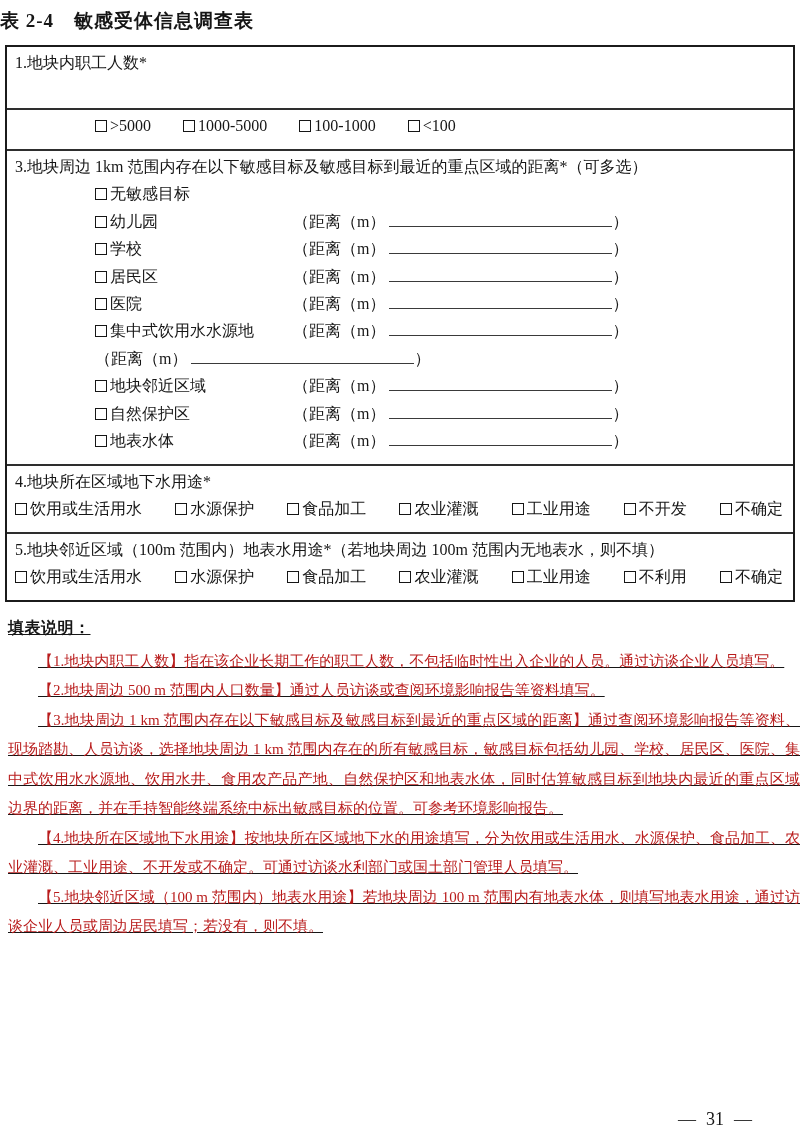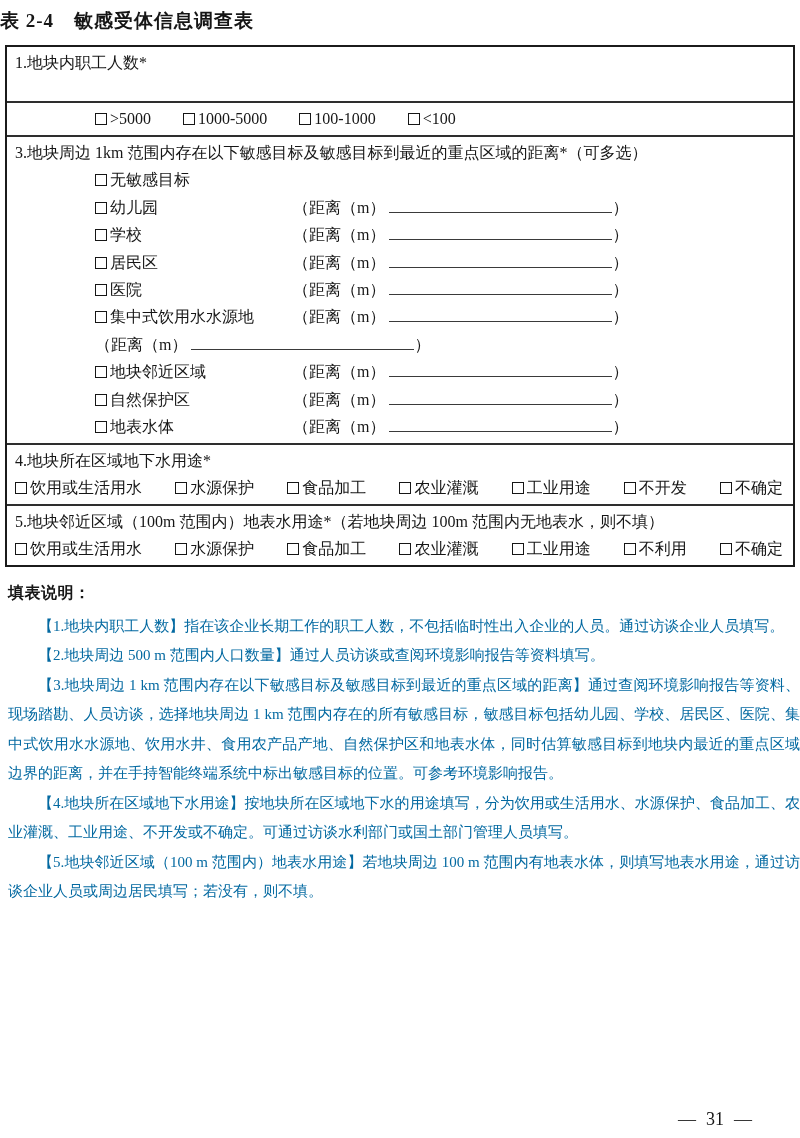--- a/index.html
+++ b/index.html
@@ -18,21 +18,21 @@
     letter-spacing: 1px;
     padding-top: 8px;
   }
   .form-table {
     margin: 11px 5px 0 5px;
     border: 2px solid #1b1b1b;
     font-size: 16px;
   }
   .trow {
     border-top: 2px solid #2e2e2e;
-    padding: 2px 8px 3px 8px;
+    padding: 2px 8px 10px 8px;
     line-height: 27px;
   }
   .trow:first-child { border-top: none; }
   .row-blank { height: 22px; }
   .cb {
     display: inline-block;
     width: 12px; height: 12px;
     border: 1.5px solid #161616;
     margin-right: 3px;
     vertical-align: -1px;
@@ -54,33 +54,33 @@
   }
   .s3-name { width: 198px; flex: none; }
   .uline {
     display: inline-block;
     width: 223px;
     height: 0.95em;
     border-bottom: 1.5px solid #3a3a3a;
     vertical-align: baseline;
     margin-left: 4px;
   }
-  .notes { margin: 16px 0 0 8px; }
+  .notes { margin: 16px 0 0 8px; text-decoration: underline; }
   .notes-heading {
     font-size: 16px;
     font-weight: bold;
     letter-spacing: 0.5px;
     margin-bottom: 8px;
   }
   .note {
     font-size: 15px;
     line-height: 29.5px;
     text-align: justify;
     text-indent: 2em;
-    color: #0369a1;
+    color: #b91c1c;
   }
   .page-num {
     position: absolute;
     right: 38px;
     bottom: 8px;
     font-size: 18px;
   }
   .page-num .dash { letter-spacing: 0; padding: 0 10px; color: #2e2e2e; }
 </style>
 </head>

